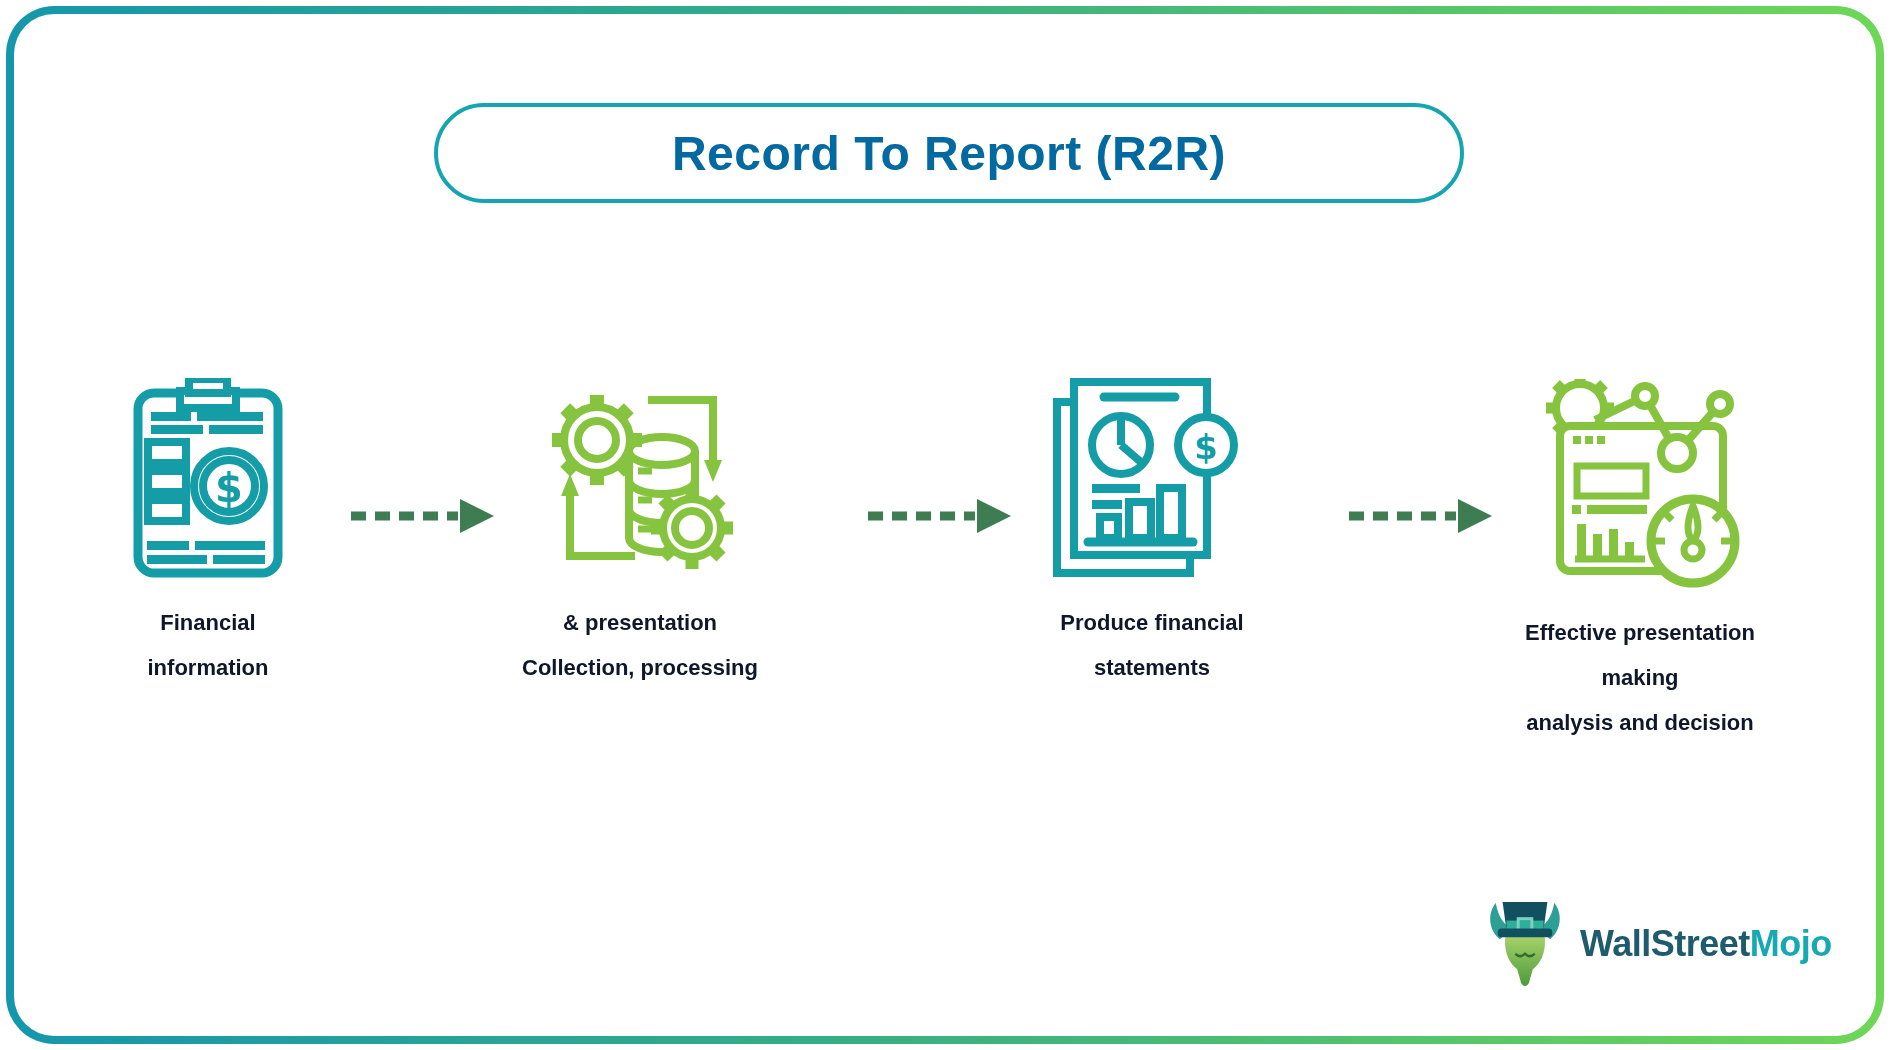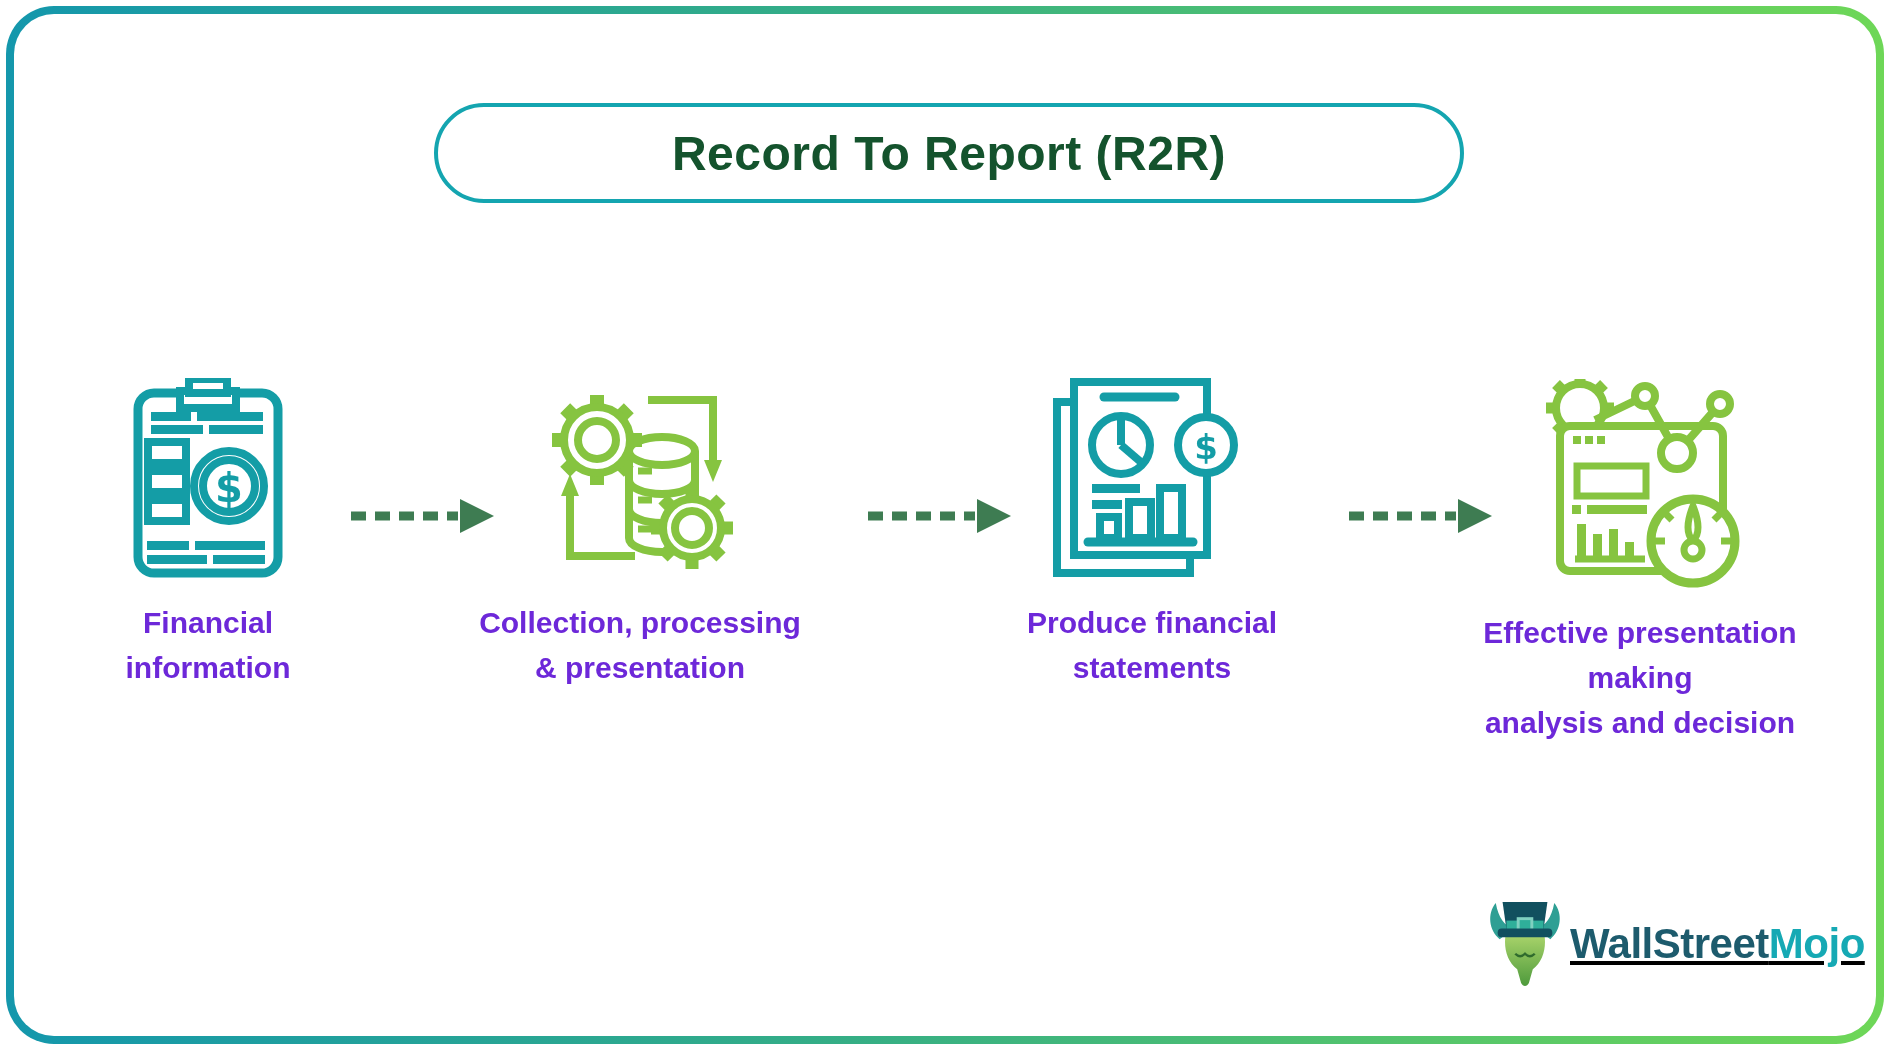--- a/index.html
+++ b/index.html
@@ -15,34 +15,34 @@
   .canvas{
     position:absolute;left:8px;top:8px;right:8px;bottom:8px;
     border-radius:40px;background:#ffffff;
   }
   .title-box{
     position:absolute;left:50%;top:103px;width:1022px;height:92px;
     margin-left:-511px;border:4px solid #14A5B0;border-radius:50px;
     display:flex;align-items:center;justify-content:center;background:#fff;
   }
   .title-box .title-text{
-    font-size:48px;font-weight:bold;color:#14532d;letter-spacing:0.5px;
+    font-size:48px;font-weight:bold;color:#0369a1;letter-spacing:0.5px;
   }
   .step{position:absolute;top:378px;text-align:center;}
   .step svg{display:block;margin:0 auto;}
   .step .label{
-    margin-top:22px;font-size:30px;font-weight:bold;color:#6d28d9;
+    margin-top:22px;font-size:22px;font-weight:bold;color:#0f172a;
     line-height:45px;
   }
   .step .label div{white-space:nowrap;}
   .arrow{position:absolute;top:496px;}
   .logo{
     position:absolute;left:1486px;top:900px;display:flex;align-items:center;
   }
-  .logo .brand{font-size:42px;font-weight:800;letter-spacing:-0.5px;margin-left:6px;text-decoration:underline;}
+  .logo .brand{font-size:36px;font-weight:800;letter-spacing:-0.5px;margin-left:16px;}
   .logo .brand .primary{color:#1D5B6D;}
   .logo .brand .accent{color:#16A9B4;}
 </style>
 </head>
 <body>
 
 <div class="frame">
   <div class="canvas"></div>
 </div>
 
@@ -114,22 +114,22 @@
 
     <path d="M87,62H102 M78.2,83.2L88.8,93.8 M57,92V107 M35.8,83.2L25.2,93.8 M27,62H12 M35.8,40.8L25.2,30.2 M57,32V17 M78.2,40.8L88.8,30.2" stroke="#86C440" stroke-width="14" fill="none"></path>
     <circle cx="57" cy="62" r="33" fill="#ffffff" stroke="#86C440" stroke-width="8"></circle>
     <circle cx="57" cy="62" r="19" fill="#ffffff" stroke="#86C440" stroke-width="8"></circle>
 
     <path d="M179,150H193 M171.1,169.1L181,179 M152,177V191 M132.9,169.1L123,179 M125,150H111 M132.9,130.9L123,121 M152,123V109 M171.1,130.9L181,121" stroke="#86C440" stroke-width="13" fill="none"></path>
     <circle cx="152" cy="150" r="29" fill="#ffffff" stroke="#86C440" stroke-width="8"></circle>
     <circle cx="152" cy="150" r="17" fill="#ffffff" stroke="#86C440" stroke-width="8"></circle>
   </svg>
   <div class="label">
+    <div>&amp; presentation</div>
     <div>Collection, processing</div>
-    <div>&amp; presentation</div>
   </div>
 </div>
 
 <svg class="arrow" style="left:865px;" width="150" height="40" viewBox="0 0 150 40">
   <line x1="3" y1="20" x2="110" y2="20" stroke="#3E7C52" stroke-width="9" stroke-dasharray="15 9"></line>
   <polygon points="112,3 112,37 146,20" fill="#3E7C52"></polygon>
 </svg>
 
 <div class="step" style="left:980px;width:344px;">
   <svg width="200" height="200" viewBox="0 0 200 200">

